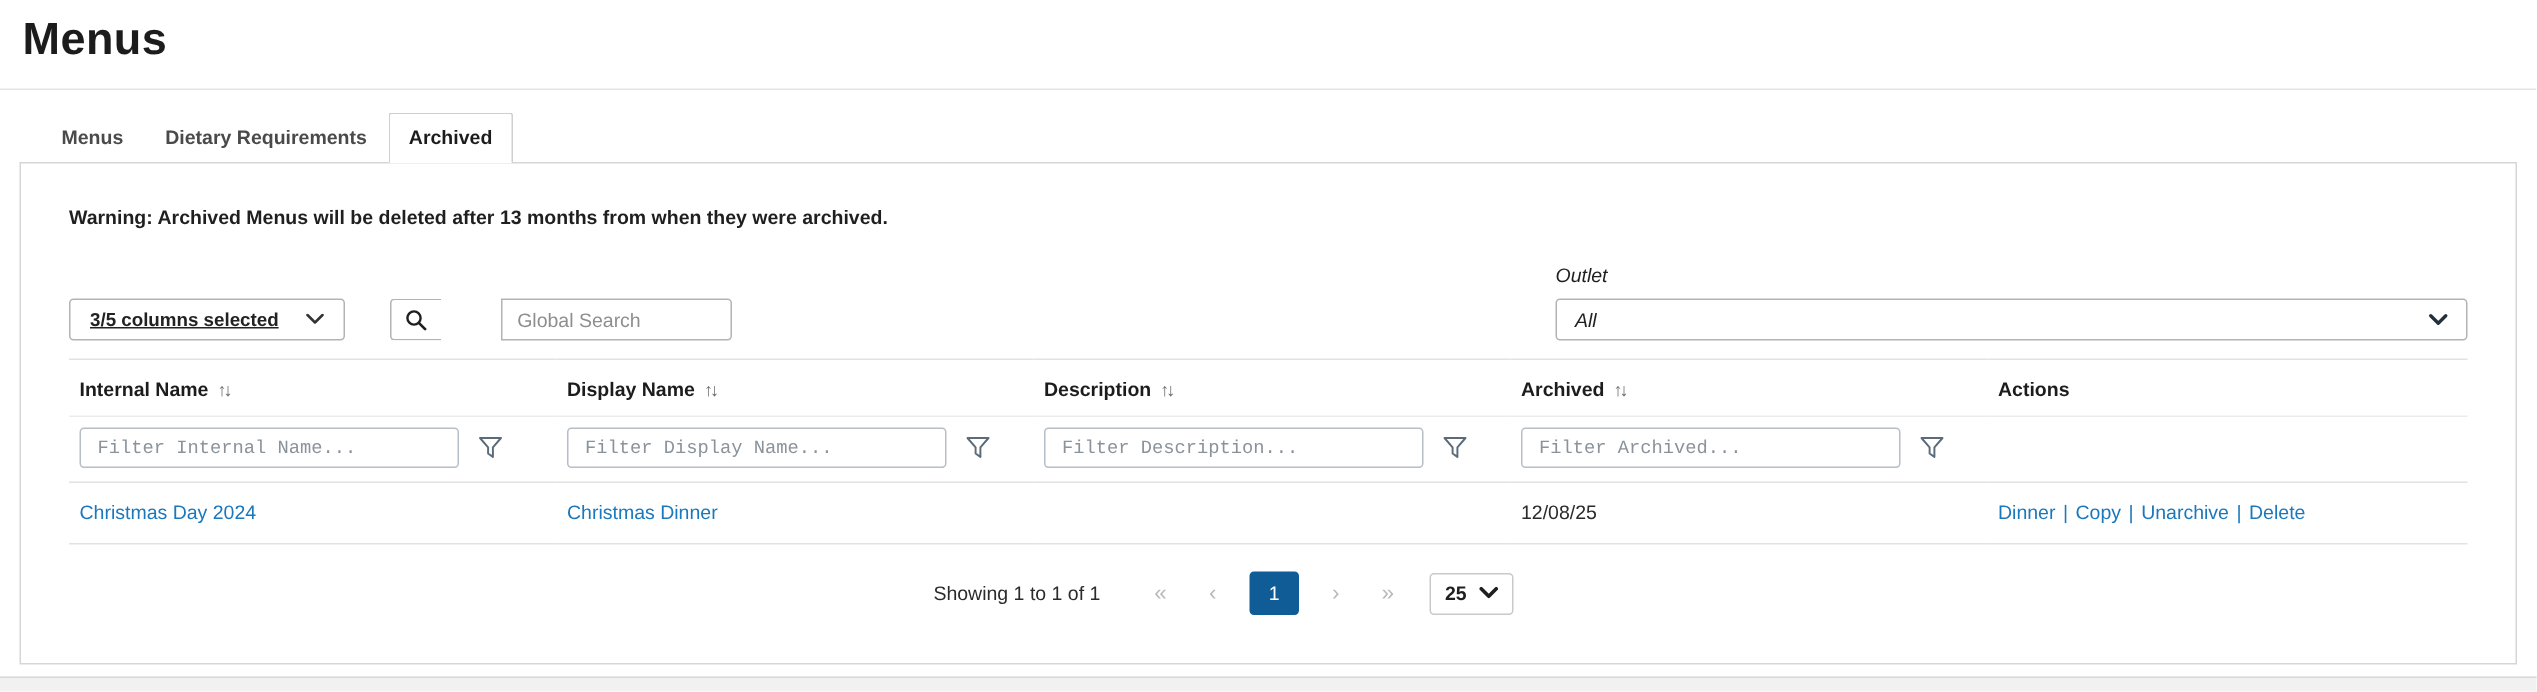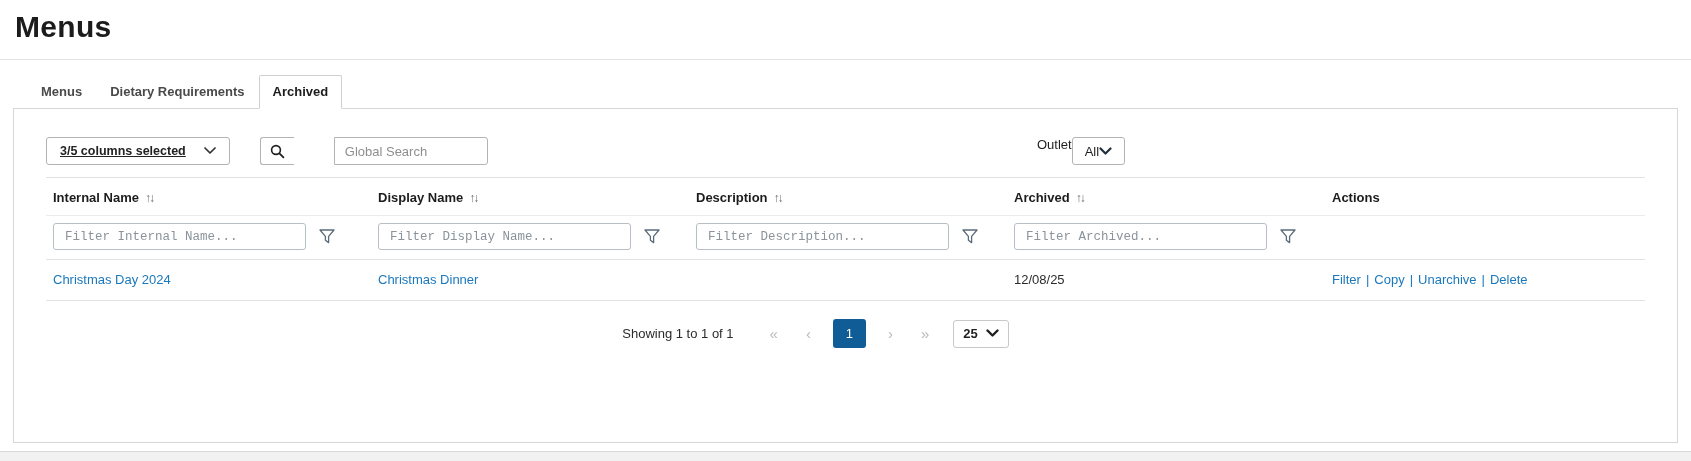--- a/index.html
+++ b/index.html
@@ -27,21 +27,21 @@
   .columns-btn { height:28px; background:#fff; border:1px solid #b3b3b3; border-radius:3px;
     display:flex; align-items:center; gap:18px; padding:0 13px; font-size:12.5px; font-weight:700;
     cursor:pointer;text-decoration:underline; }
   .search-group { display:flex; height:28px;gap:40px; }
   .search-icon-box { width:34px; background:#fff; border:1px solid #b3b3b3; border-right:none;
     border-radius:3px 0 0 3px; display:flex; align-items:center; justify-content:center; }
   .search-input { width:154px; height:28px; border:1px solid #b3b3b3; border-radius:0 3px 3px 0;
     font-size:13px; padding:0 10px; font-family:"Liberation Sans", sans-serif; color:#333; outline:none; }
   .search-input::placeholder { color:#8e8e8e; }
 
-  .outlet-block { width:608px; display:flex; flex-direction:row; }
+  .outlet-block { width:608px; display:flex; flex-direction:column;font-style:italic; }
   .outlet-label { font-size:13px; color:#1f1f1f; margin-bottom:8px; }
   .outlet-select { height:28px; background:#fff; border:1px solid #b3b3b3; border-radius:3px;
     display:flex; align-items:center; justify-content:space-between; padding:0 12px;
     font-size:13px; color:#1f1f1f; cursor:pointer;text-align:right; }
 
   table.grid { width:100%; border-collapse:collapse; table-layout:fixed; margin-top:12px;
     font-size:13px; }
   table.grid col.c1{width:325px;} table.grid col.c2{width:318px;}
   table.grid col.c3{width:318px;} table.grid col.c4{width:318px;}
   table.grid th, table.grid td { text-align:left; padding-left:7px; vertical-align:middle; }
@@ -83,20 +83,21 @@
 <div class="top-rule"></div>
 
 <div class="tabbar">
   <div class="tab">Menus</div>
   <div class="tab">Dietary Requirements</div>
   <div class="tab active">Archived</div>
 </div>
 
 <div class="panel">
 
+  <div class="warning">Warning: Archived Menus will be deleted after 13 months from when they were archived.</div>
 
   <div class="controls">
     <div class="controls-left">
       <div class="columns-btn">
         <span>3/5 columns selected</span>
         <span style="display:inline-flex;">
           <svg width="12" height="8" viewBox="0 0 12 8">
               <polyline points="1,1 6,6 11,1" fill="none" stroke="#333" stroke-width="1.7" stroke-linecap="round" stroke-linejoin="round"></polyline>
             </svg>
         </span>
@@ -202,21 +203,21 @@
         <td>
           <a class="cell-link">Christmas Dinner</a>
         </td>
         <td>
           <span></span>
         </td>
         <td>
           <span class="date-text">12/08/25</span>
         </td>
         <td class="actions-cell">
-          <a>Filter</a><span class="sep">|</span><a>Copy</a><span class="sep">|</span><a>Unarchive</a><span class="sep">|</span><a>Delete</a>
+          <a>Dinner</a><span class="sep">|</span><a>Copy</a><span class="sep">|</span><a>Unarchive</a><span class="sep">|</span><a>Delete</a>
         </td>
       </tr>
     </tbody>
   </table>
 
   <div class="pagination">
     <span class="pg-summary">Showing 1 to 1 of 1</span>
     <span class="pg-arrow">«</span>
     <span class="pg-arrow">‹</span>
     <span class="pg-current">1</span>

